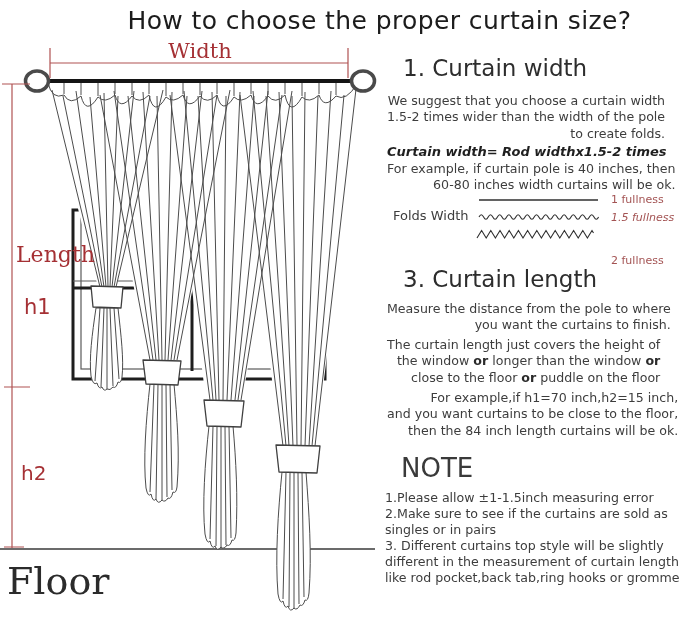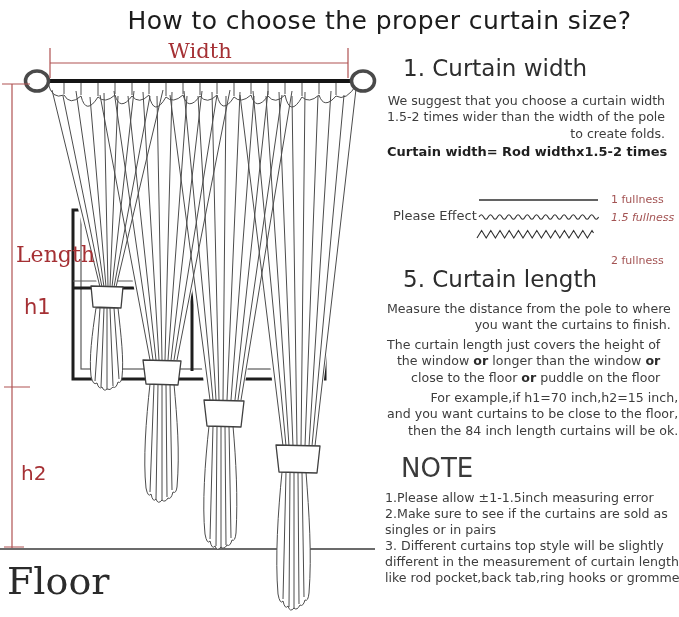--- a/index.html
+++ b/index.html
@@ -8,21 +8,21 @@
   .title{position:absolute;top:6px;left:0;width:100%;text-align:center;margin:0;
          font-size:25px;font-weight:400;color:#1c1c1c;letter-spacing:.4px;padding-left:40px;}
   .diagram{position:absolute;left:0;top:0;width:390px;height:617px;}
 
   
   .col{position:absolute;left:385px;top:0;width:294px;height:617px;}
   .col > *{position:absolute;margin:0;}
   .h-sec{font-size:23px;font-weight:400;color:#2d2d2d;left:18px;white-space:pre;}
   .body{font-size:12.6px;line-height:16.4px;color:#3d3d3d;white-space:pre;left:2px;text-align:right;}
   .b{font-weight:bold;color:#2b2b2b;}
-  .formula{font-size:13px;font-weight:bold;color:#1f1f1f;white-space:pre;left:2px;}
+  .formula{font-size:13px;font-weight:bold;color:#1f1f1f;white-space:pre;left:2px;font-style:italic;}
   .folds-label{font-size:13px;color:#3d3d3d;left:8px;top:208px;}
   .wave{position:absolute;}
   .w1{left:93px;top:194px;} .w2{left:93px;top:211px;} .w3{left:91px;top:227px;}
   .full-label{font-size:11px;color:#a35353;white-space:pre;}
   .fl1{left:226px;top:193px;} .fl2{left:226px;top:211px;font-style:italic;} .fl3{left:226px;top:230px;margin-top:24px;}
   .note-h{font-size:26px;font-weight:400;color:#3a3a3a;left:16px;}
   .notes{left:0;top:490px;width:300px;}
   .note-item{margin:0;font-size:12.6px;line-height:16px;color:#3d3d3d;white-space:pre;}
 
   
@@ -107,36 +107,38 @@
     <text class="svg-floor" x="7" y="594" font-size="38">Floor</text>
   </svg>
 
   <div class="col">
 
     <h2 class="h-sec" style="top:55px">1. Curtain width</h2>
     <p class="body" style="top:93px">We suggest that you choose a curtain width
 1.5-2 times wider than the width of the pole
 to create folds.</p>
     <p class="formula" style="top:144px">Curtain width= Rod widthx1.5-2 times</p>
+    <p class="body" style="top:161px">For example, if curtain pole is 40 inches, then
+60-80 inches width curtains will be ok.</p>
 
-    <span class="folds-label">Please Effect</span>
+    <span class="folds-label">Folds Width</span>
     <svg class="wave w1" width="122" height="12">
         <path d="M1,6 H120" stroke="#2f2f2f" stroke-width="1.4" fill="none"></path>
       </svg>
     <svg class="wave w2" width="122" height="12">
         <path d="M1,6 q2.3,-4.5 4.6,0 q2.3,4.5 4.6,0 q2.3,-4.5 4.6,0 q2.3,4.5 4.6,0 q2.3,-4.5 4.6,0 q2.3,4.5 4.6,0 q2.3,-4.5 4.6,0 q2.3,4.5 4.6,0 q2.3,-4.5 4.6,0 q2.3,4.5 4.6,0 q2.3,-4.5 4.6,0 q2.3,4.5 4.6,0 q2.3,-4.5 4.6,0 q2.3,4.5 4.6,0 q2.3,-4.5 4.6,0 q2.3,4.5 4.6,0 q2.3,-4.5 4.6,0 q2.3,4.5 4.6,0 q2.3,-4.5 4.6,0 q2.3,4.5 4.6,0 q2.3,-4.5 4.6,0 q2.3,4.5 4.6,0 q2.3,-4.5 4.6,0 q2.3,4.5 4.6,0 q2.3,-4.5 4.6,0 q2.3,4.5 4.6,0" stroke="#2f2f2f" stroke-width="1.1" fill="none"></path>
       </svg>
     <svg class="wave w3" width="126" height="14">
         <path d="M1,11 l4.6,-7.5 l4.6,7.5 l4.6,-7.5 l4.6,7.5 l4.6,-7.5 l4.6,7.5 l4.6,-7.5 l4.6,7.5 l4.6,-7.5 l4.6,7.5 l4.6,-7.5 l4.6,7.5 l4.6,-7.5 l4.6,7.5 l4.6,-7.5 l4.6,7.5 l4.6,-7.5 l4.6,7.5 l4.6,-7.5 l4.6,7.5 l4.6,-7.5 l4.6,7.5 l4.6,-7.5 l4.6,7.5 l4.6,-7.5 l1.5,2.5" stroke="#2f2f2f" stroke-width="1.1" fill="none"></path>
       </svg>
     <span class="full-label fl1">1 fullness</span>
     <span class="full-label fl2">1.5 fullness</span>
     <span class="full-label fl3">2 fullness</span>
 
-    <h2 class="h-sec" style="top:266px">5. Curtain length</h2>
+    <h2 class="h-sec" style="top:266px">3. Curtain length</h2>
     <p class="body" style="top:301px">Measure the distance from the pole to where
 you want the curtains to finish.</p>
     <p class="body" style="top:337px"><span>The curtain length just covers the height of
 the window </span><span class="b">or</span><span> longer than the window </span><span class="b">or</span><span>
 close to the floor </span><span class="b">or</span><span> puddle on the floor</span></p>
     <p class="body" style="top:390px">For example,if h1=70 inch,h2=15 inch,
 and you want curtains to be close to the floor,
 then the 84 inch length curtains will be ok.</p>
 
     <div class="note-h" style="top:453px">NOTE</div>

